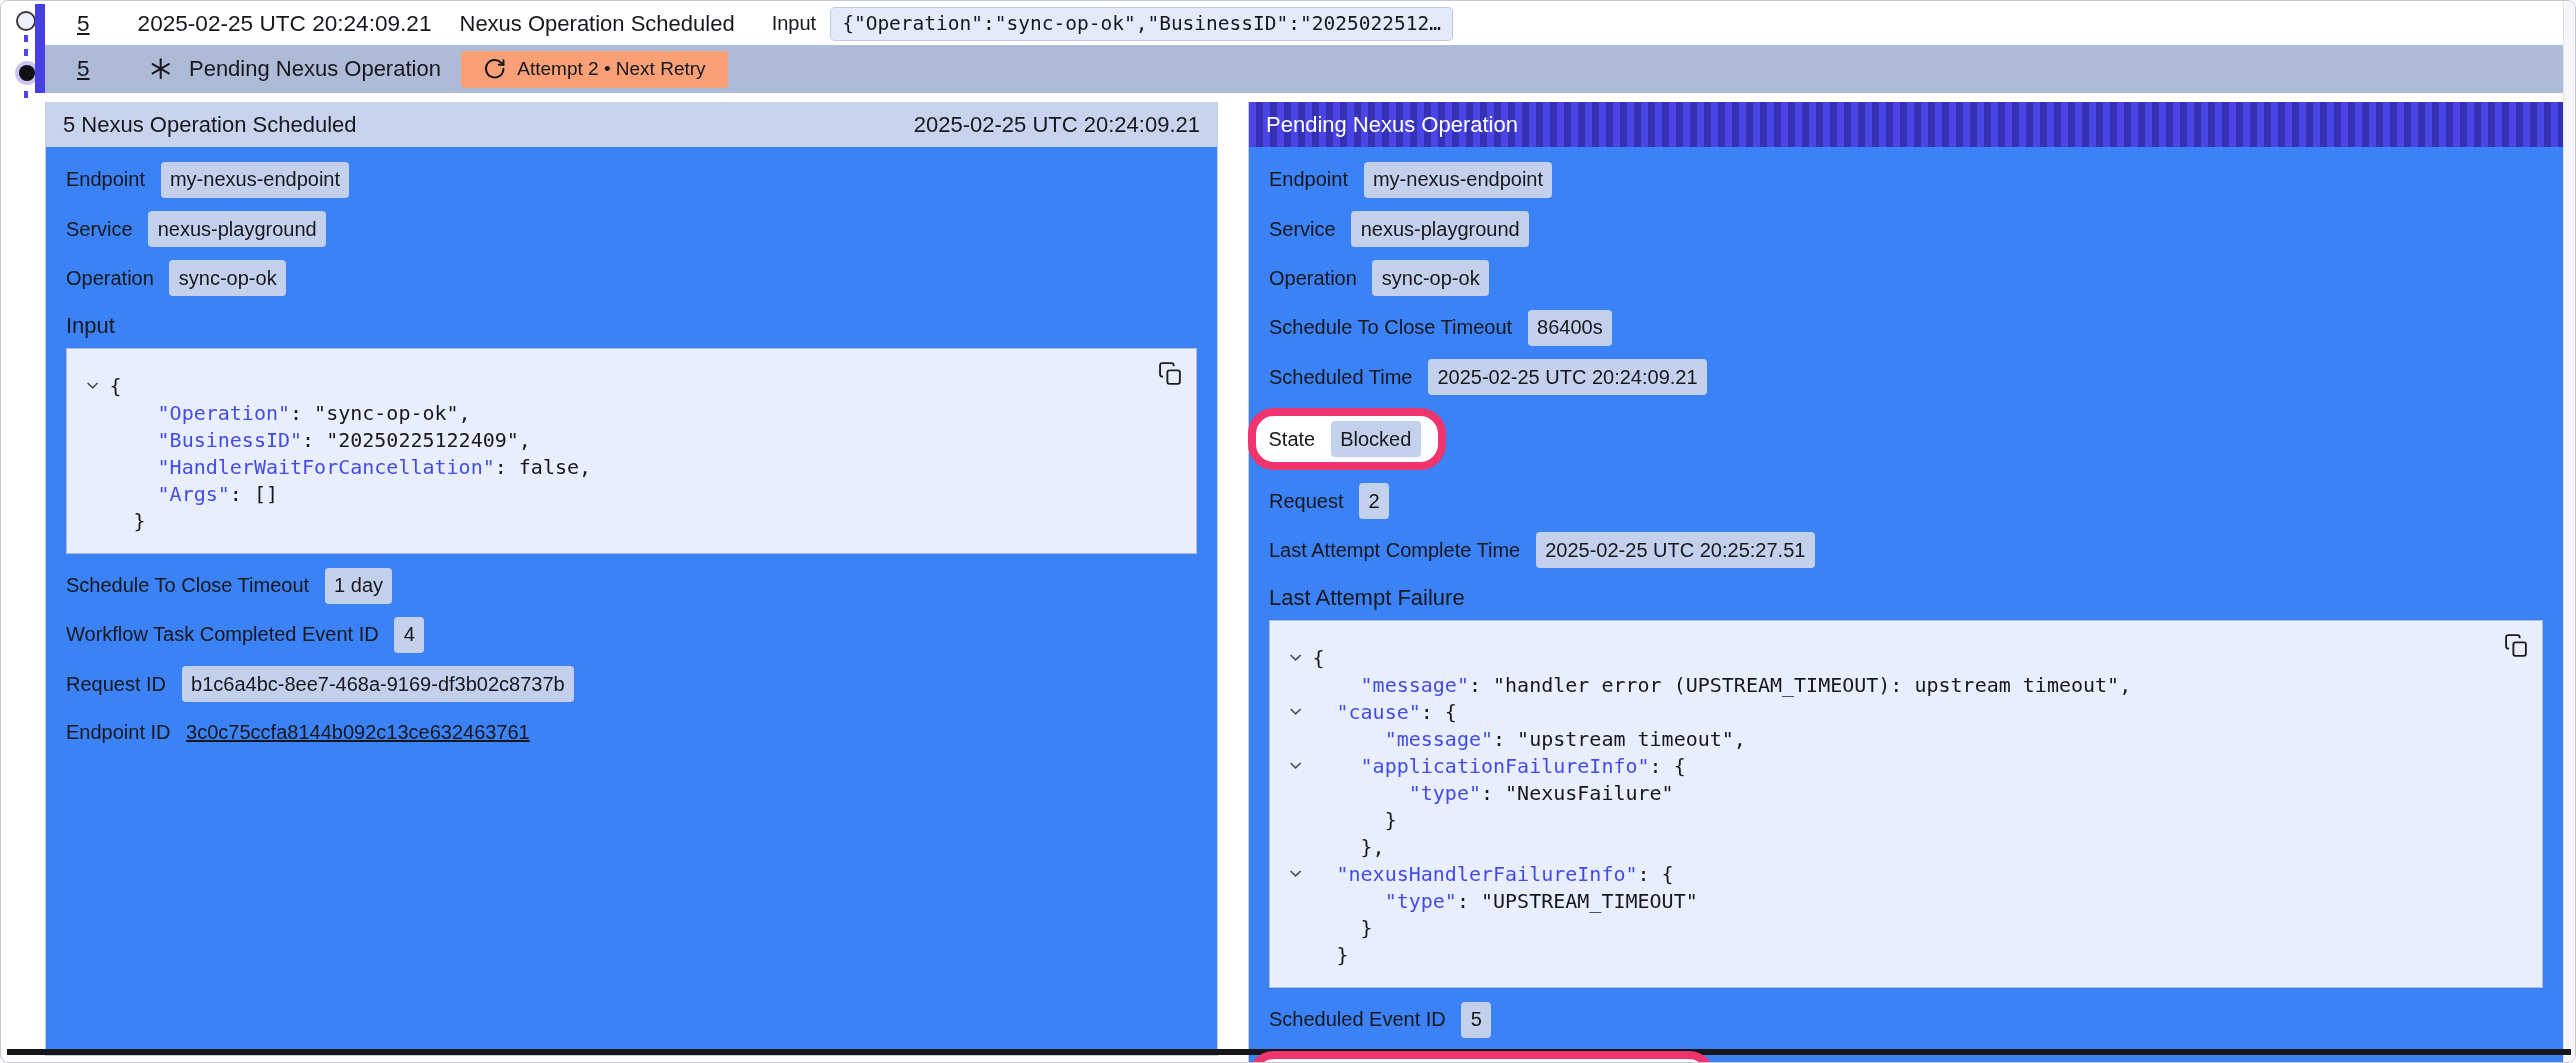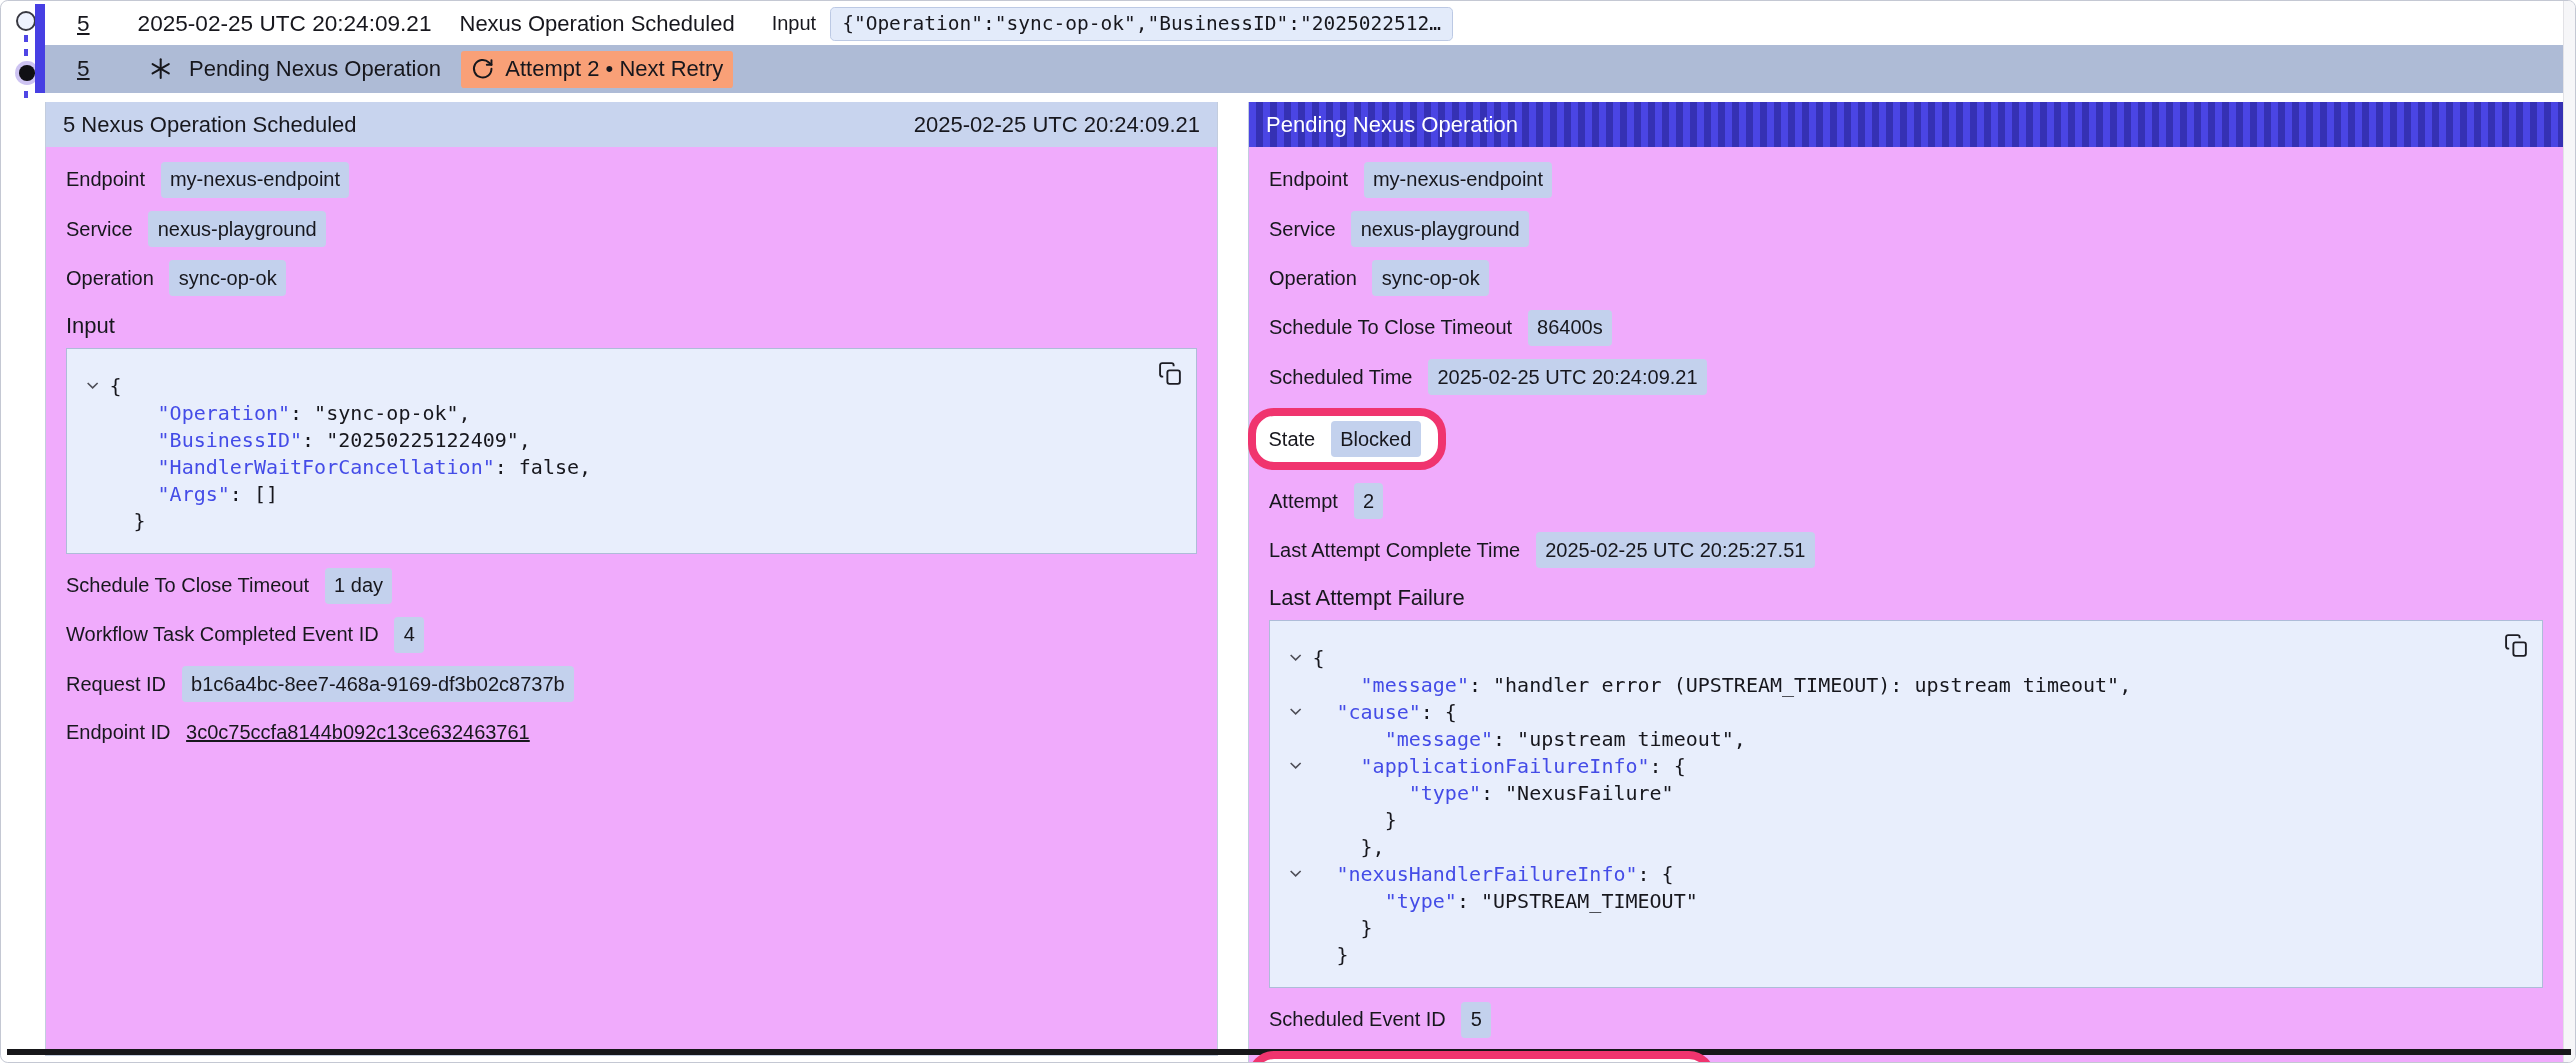--- a/index.html
+++ b/index.html
@@ -29,24 +29,24 @@
   .evt-time{font-size:22.6px; margin-left:48px;}
   .evt-title{font-size:22px; font-weight:400; margin-left:28px;}
   .input-label{font-size:20px; margin-left:37px;}
   .preview-chip{display:inline-flex; align-items:center; height:34px; margin-left:14px; padding:0 11px;
                 background:#e3ebfa; border:1.2px solid #bcc9e4; border-radius:4.7px;
                 font-family:"DejaVu Sans Mono", monospace; font-size:19.5px; white-space:nowrap;
                 max-width:624px; overflow:hidden;}
   .asterisk{margin-left:59px; display:inline-flex;}
   .row2 .evt-title{margin-left:17px;}
   .attempt-badge{display:inline-flex; align-items:center; gap:11px; margin-left:20px; height:37px;
-                 padding:0 10px; background:var(--orange); border-radius:3.1px; font-size:22px;}
-
-  
-  .panel{position:absolute; top:101px; background:#f0abfc; border:1.2px solid var(--panelborder); border-top:none;}
+                 padding:0 22px; background:var(--orange); border-radius:3.1px; font-size:19px;}
+
+  
+  .panel{position:absolute; top:101px; background:#3b82f6; border:1.2px solid var(--panelborder); border-top:none;}
   .panel-left{left:44px; width:1173px; height:954px;}
   .panel-right{left:1247px; width:1316px; height:961px;}
   .panel-header{height:45px; display:flex; justify-content:space-between; align-items:center;
                 padding:0 17px; font-size:22px;}
   .panel-left .panel-header{background:var(--headerbg);}
   .panel-right .panel-header{color:#fff;
       background:repeating-linear-gradient(90deg, #4a45e4 0 7px, #3531b4 7px 14px);}
   .panel-body{padding:1.6px 20px 0 20px;}
 
   .field-row{display:flex; align-items:center; gap:15.6px; margin:13.3px 0; min-height:34px; font-size:20px;}
@@ -193,21 +193,21 @@
           </div>
           <div class="field-row">
             <span>Scheduled Time</span>
             <span class="chip">2025-02-25 UTC 20:24:09.21</span>
           </div>
           <div class="field-row hl">
             <span>State</span>
             <span class="chip">Blocked</span>
           </div>
           <div class="field-row">
-            <span>Attempt</span>
+            <span>Request</span>
             <span class="chip">2</span>
           </div>
           <div class="field-row">
             <span>Last Attempt Complete Time</span>
             <span class="chip">2025-02-25 UTC 20:25:27.51</span>
           </div>
         </div>
       <div class="section-label">Last Attempt Failure</div>
       <div class="code-wrap">
         <div class="code-block">

